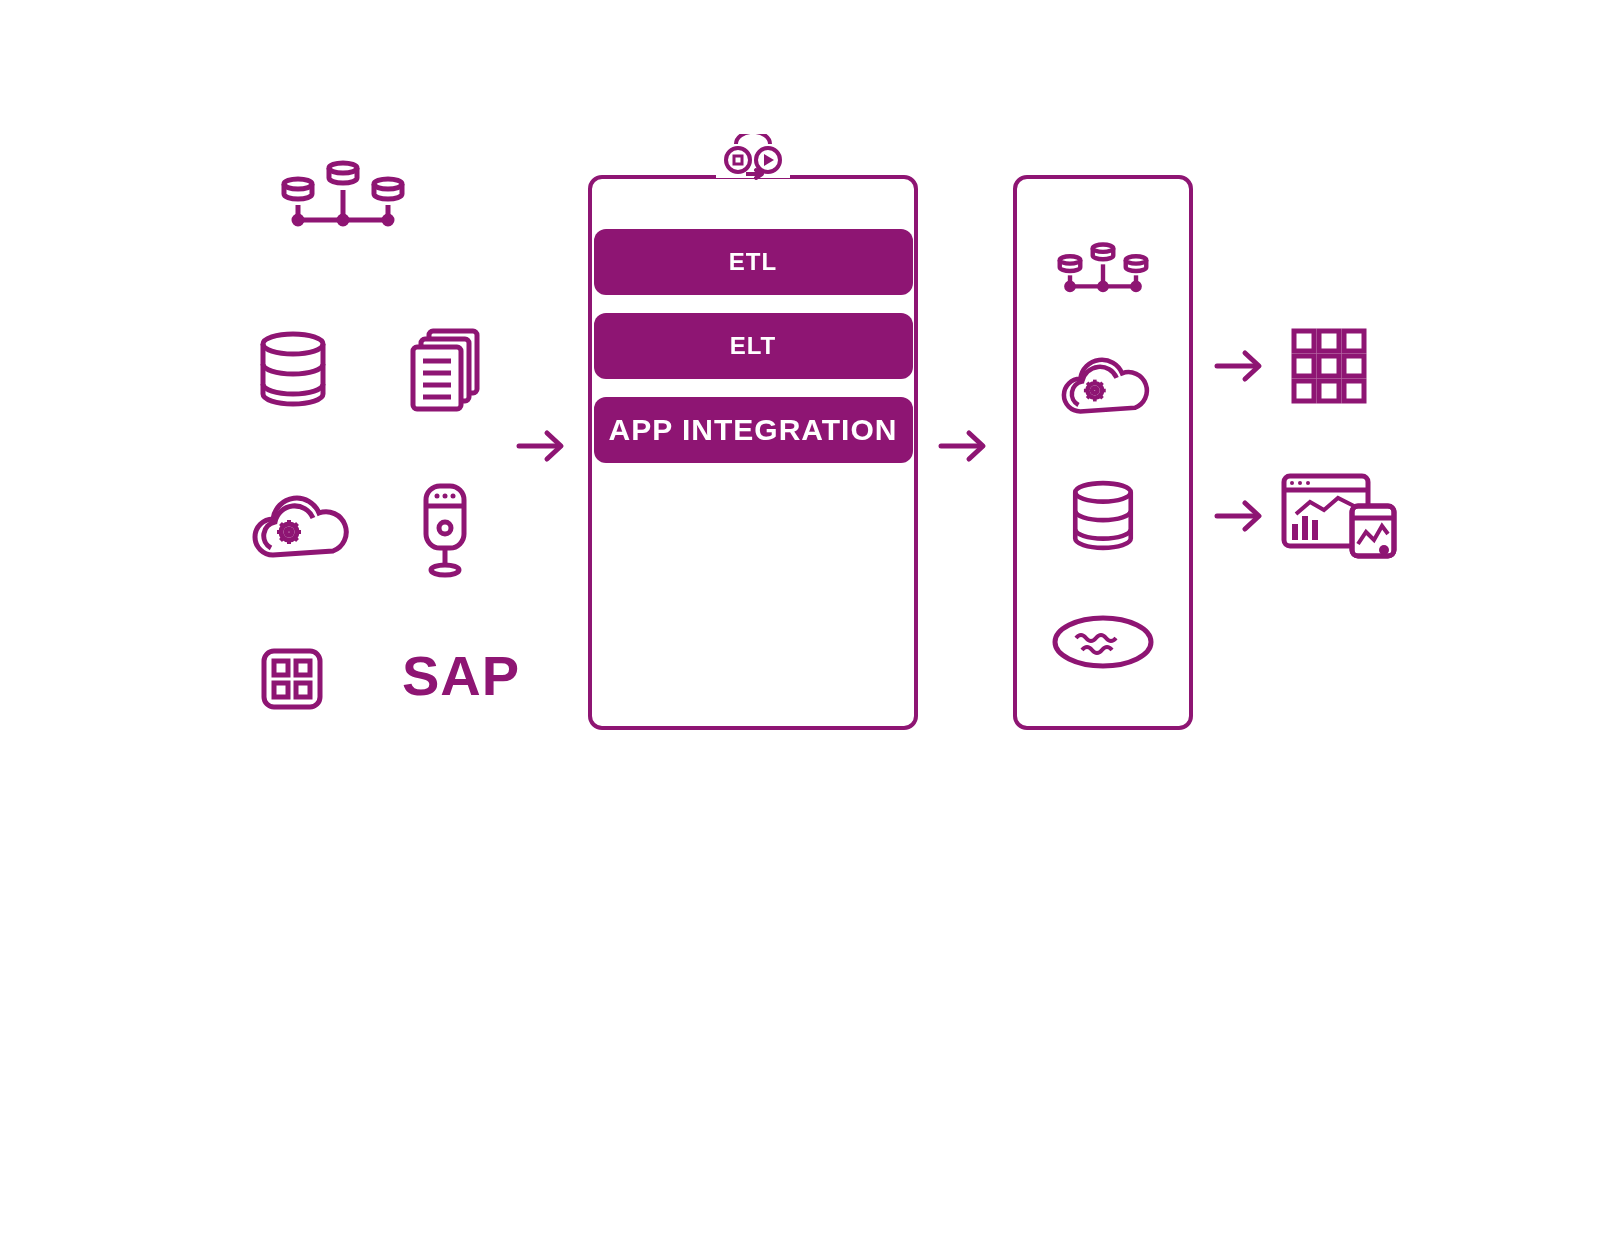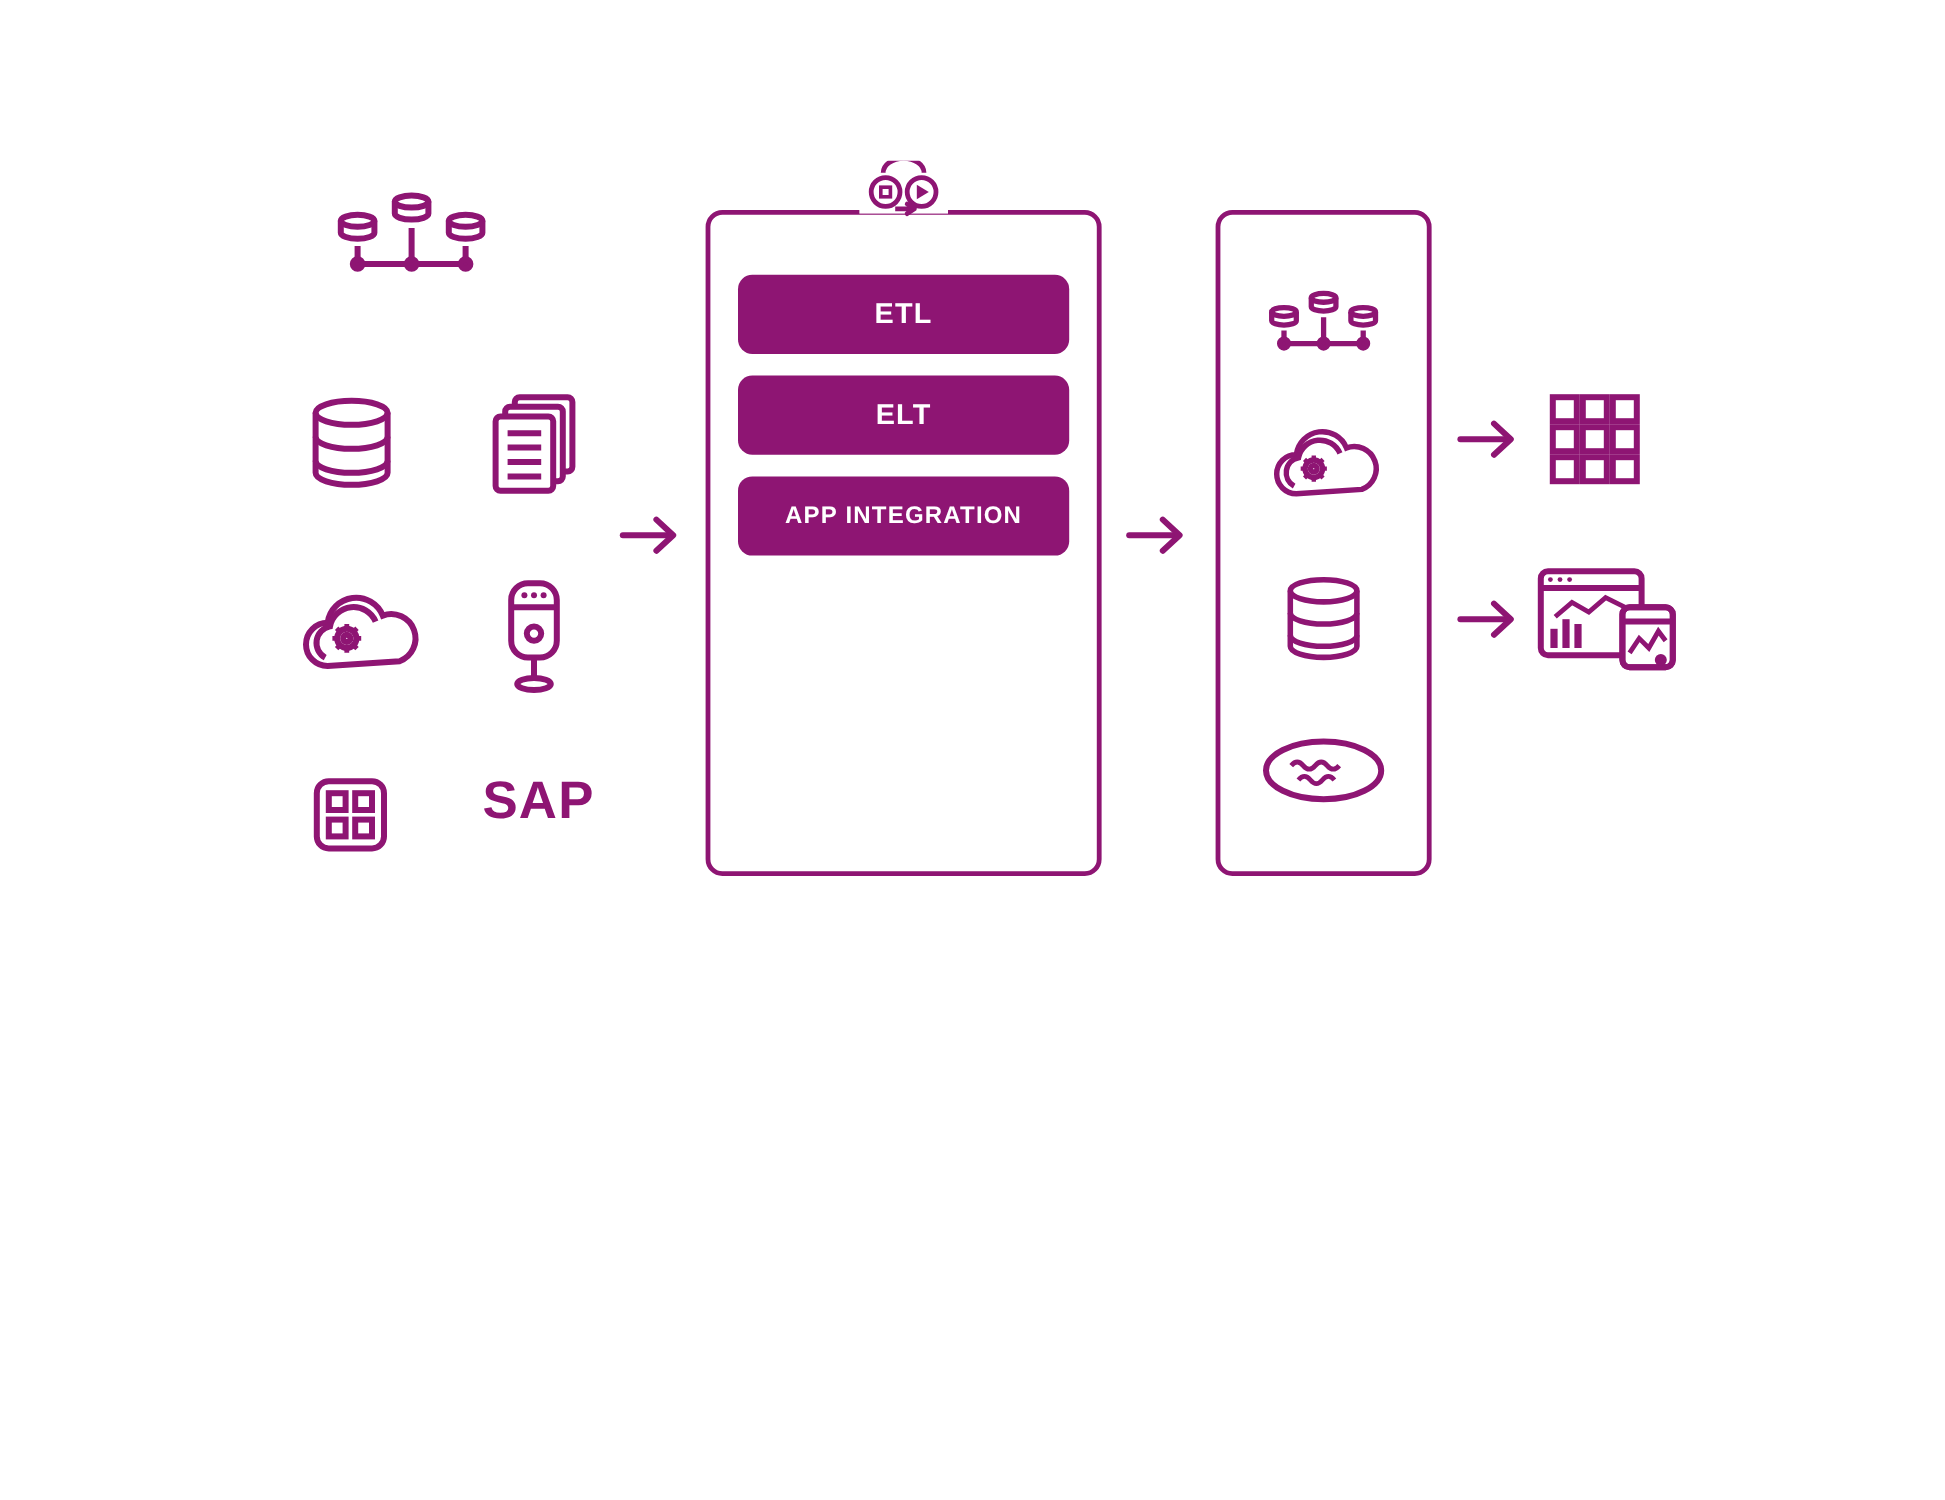--- a/index.html
+++ b/index.html
@@ -29,44 +29,44 @@
     background:transparent;
   }
   .center-panel{
     left:395px; top:175px;
     width:330px; height:555px;
     padding:50px 22px 22px 22px;
     display:flex; flex-direction:column; gap:18px;
     align-items:center;
   }
   .pill{
-    width:276px;
+    width:319px;
     height:66px;
     background:var(--accent-fill);
     border-radius:12px;
     color:var(--white);
     font-weight:800;
     letter-spacing:1px;
     font-size:24px;
     display:flex; align-items:center; justify-content:center;
     text-transform:uppercase;
   }
-  .pill.small{font-size:20px;}
+  .pill.small{font-size:30px;}
   
   .right-panel{
     left:820px; top:175px;
     width:180px; height:555px;
     display:flex; flex-direction:column; align-items:center; justify-content:space-around;
     padding:30px 10px;
   }
   
   .sap-label{
     position:absolute;
     font-weight:800;
-    font-size:44px;
+    font-size:56px;
     color:var(--accent);
     letter-spacing:1px;
   }
   
   .top-cluster{
     position:absolute;
     left:523px; top:134px;
     width:74px; height:54px;
   }
 </style>

